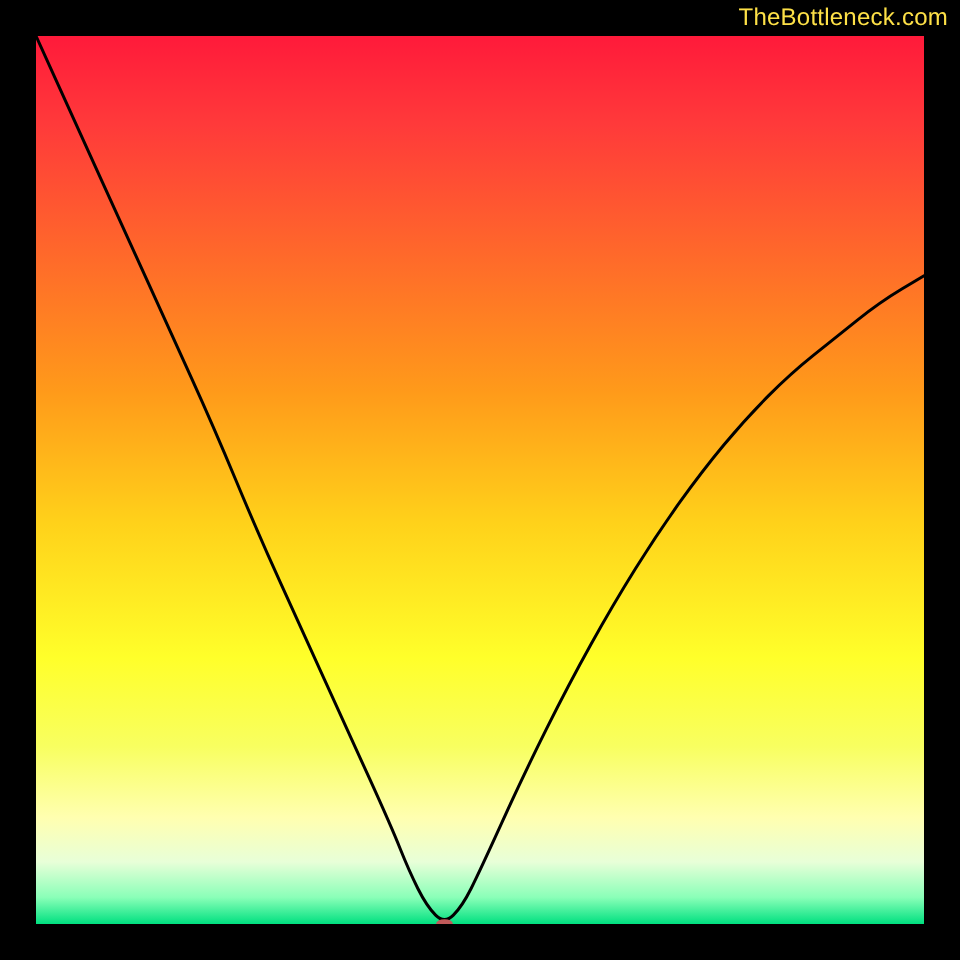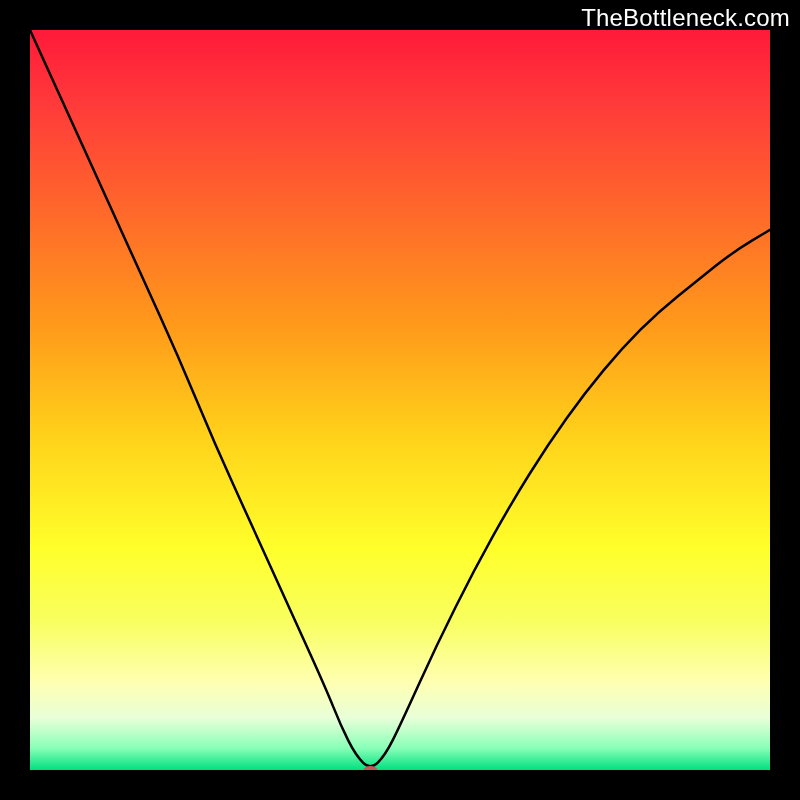--- a/index.html
+++ b/index.html
@@ -14,22 +14,22 @@
   .outer {
     position: relative;
     width: 800px;
     height: 800px;
     background: #000000;
   }
   .watermark {
     position: absolute;
     top: 4px;
     right: 10px;
-    color: #ffffff;
-    font-size: 24px;
+    color: #fde047;
+    font-size: 20px;
     letter-spacing: 0.2px;
     z-index: 10;
     font-weight: 500;
   }
   .plot-frame {
     position: absolute;
     left: 30px;
     top: 30px;
     width: 740px;
     height: 740px;

